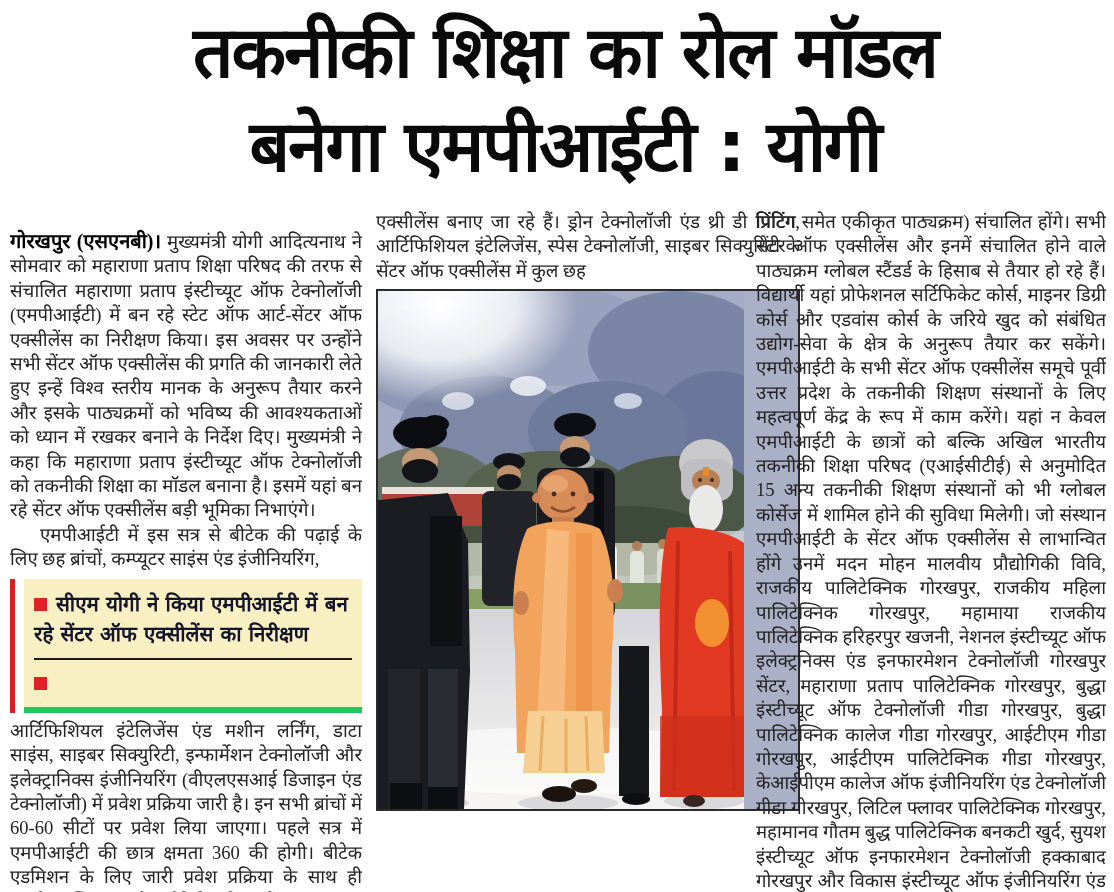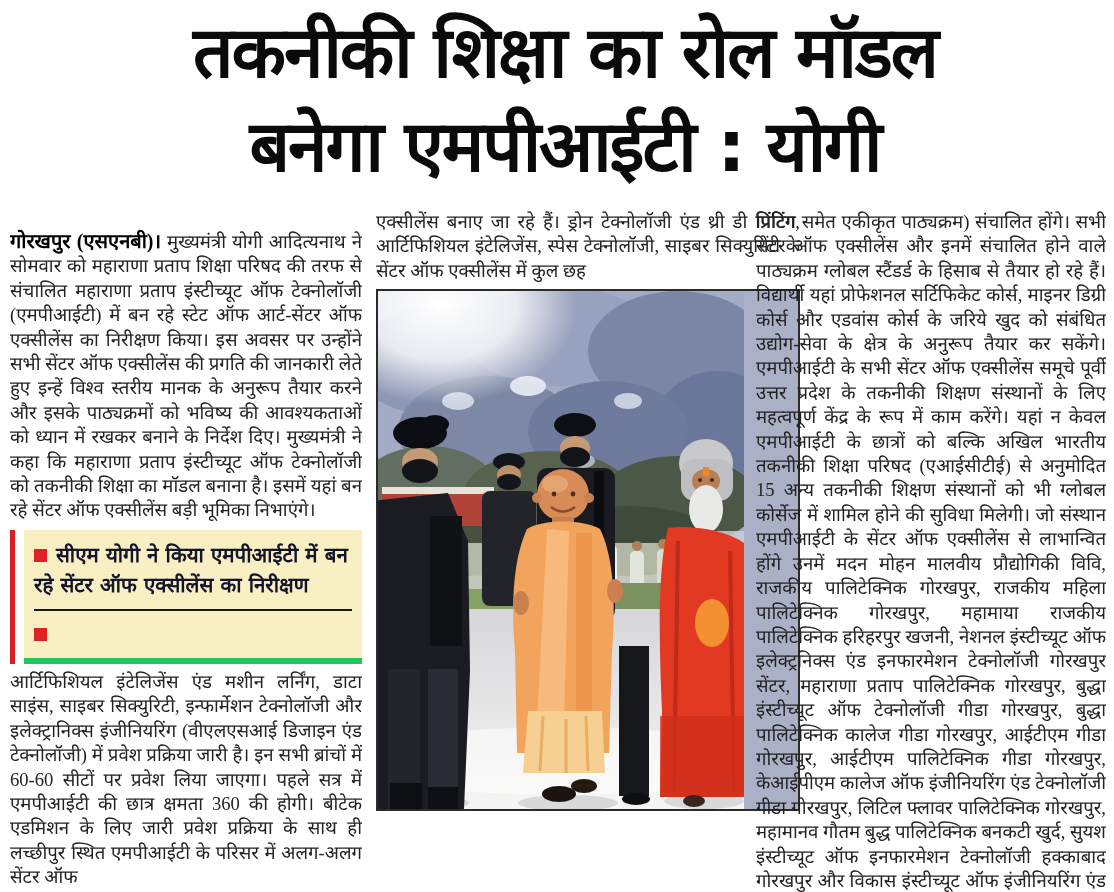--- a/index.html
+++ b/index.html
@@ -41,20 +41,21 @@
 
 <div id="page">
 
   <div class="headline">
     <div>तकनीकी शिक्षा का रोल मॉडल</div>
     <div>बनेगा एमपीआईटी : योगी</div>
   </div>
 
   <div class="col" id="col1">
     <p><span class="dateline">गोरखपुर (एसएनबी)।</span> <span>मुख्यमंत्री योगी आदित्यनाथ ने सोमवार को महाराणा प्रताप शिक्षा परिषद की तरफ से संचालित महाराणा प्रताप इंस्टीच्यूट ऑफ टेक्नोलॉजी (एमपीआईटी) में बन रहे स्टेट ऑफ आर्ट-सेंटर ऑफ एक्सीलेंस का निरीक्षण किया। इस अवसर पर उन्होंने सभी सेंटर ऑफ एक्सीलेंस की प्रगति की जानकारी लेते हुए इन्हें विश्व स्तरीय मानक के अनुरूप तैयार करने और इसके पाठ्यक्रमों को भविष्य की आवश्यकताओं को ध्यान में रखकर बनाने के निर्देश दिए। मुख्यमंत्री ने कहा कि महाराणा प्रताप इंस्टीच्यूट ऑफ टेक्नोलॉजी को तकनीकी शिक्षा का मॉडल बनाना है। इसमें यहां बन रहे सेंटर ऑफ एक्सीलेंस बड़ी भूमिका निभाएंगे।</span></p>
+    <p class="indent">एमपीआईटी में इस सत्र से बीटेक की पढ़ाई के लिए छह ब्रांचों, कम्प्यूटर साइंस एंड इंजीनियरिंग,</p>
 
     <div class="hbox">
       <div class="hbox-rail"></div>
       <div class="hbox-body">
         <div class="hbox-item"><span class="bullet"></span><span>सीएम योगी ने किया एमपीआईटी में बन रहे सेंटर ऑफ एक्सीलेंस का निरीक्षण</span></div>
         <div class="hbox-item"><span class="bullet"></span></div>
       </div>
     </div>
 
     <p>आर्टिफिशियल इंटेलिजेंस एंड मशीन लर्निंग, डाटा साइंस, साइबर सिक्युरिटी, इन्फार्मेशन टेक्नोलॉजी और इलेक्ट्रानिक्स इंजीनियरिंग (वीएलएसआई डिजाइन एंड टेक्नोलॉजी) में प्रवेश प्रक्रिया जारी है। इन सभी ब्रांचों में 60-60 सीटों पर प्रवेश लिया जाएगा। पहले सत्र में एमपीआईटी की छात्र क्षमता 360 की होगी। बीटेक एडमिशन के लिए जारी प्रवेश प्रक्रिया के साथ ही लच्छीपुर स्थित एमपीआईटी के परिसर में अलग-अलग सेंटर ऑफ</p>

